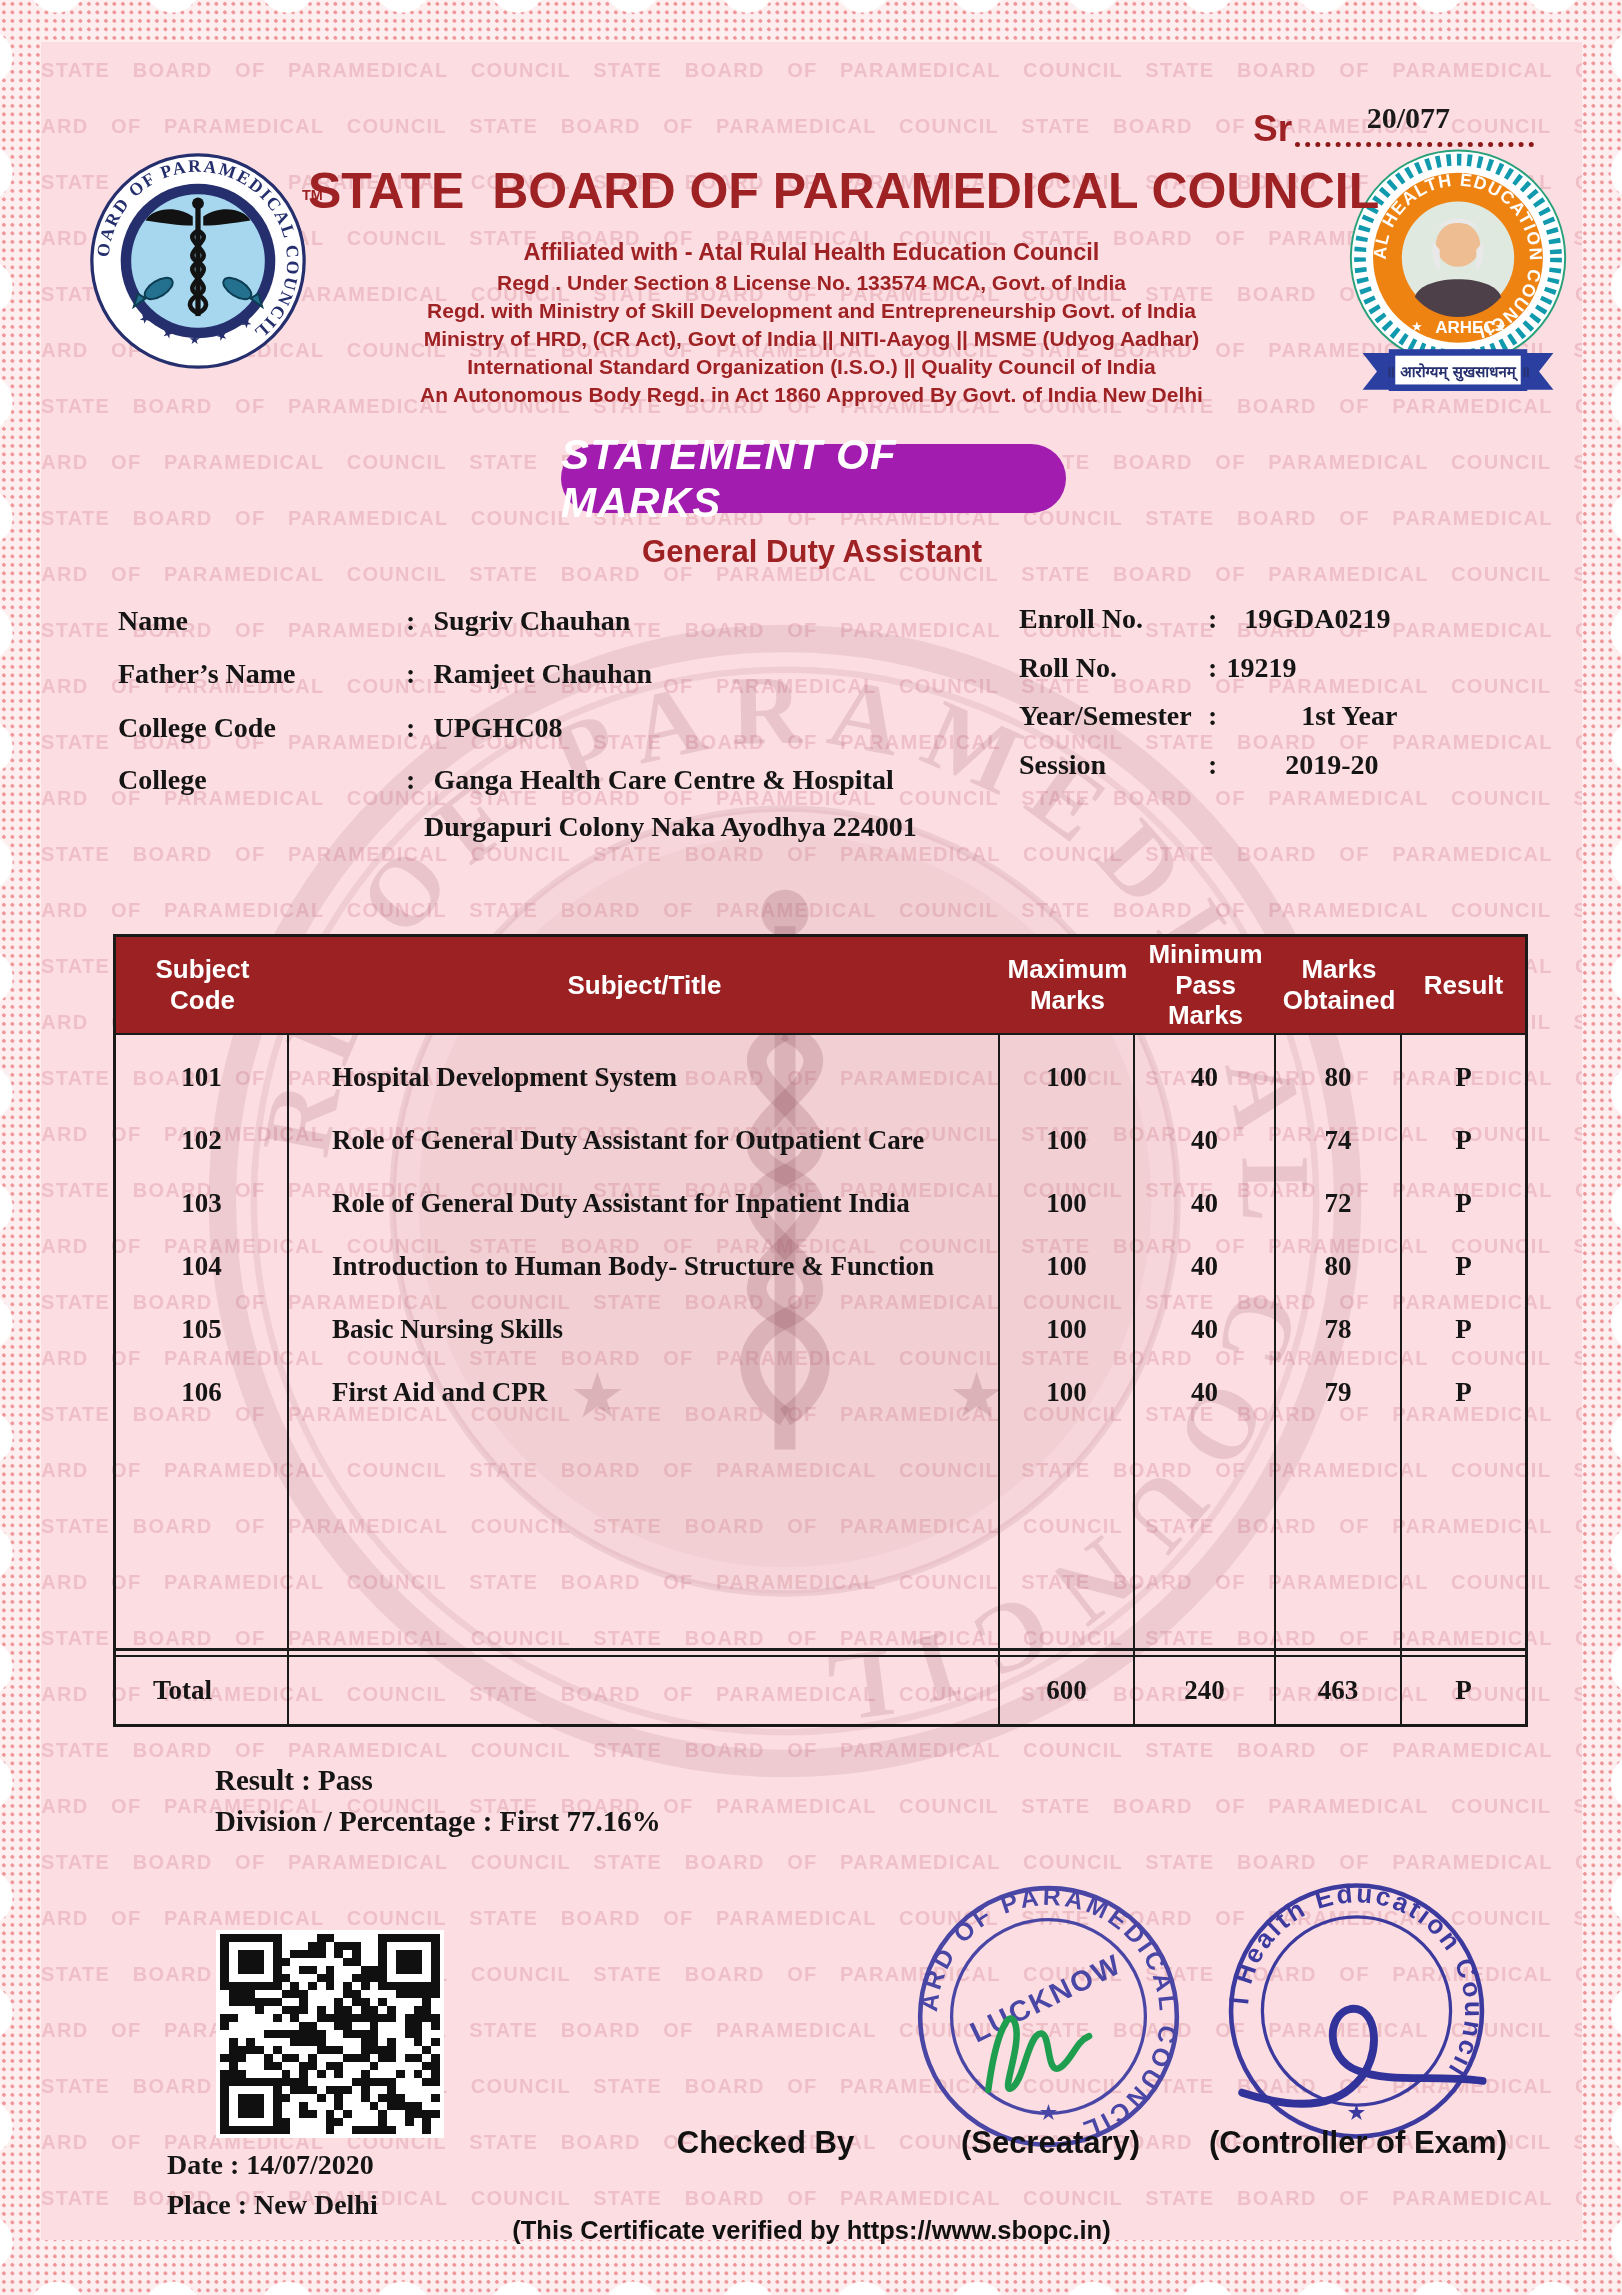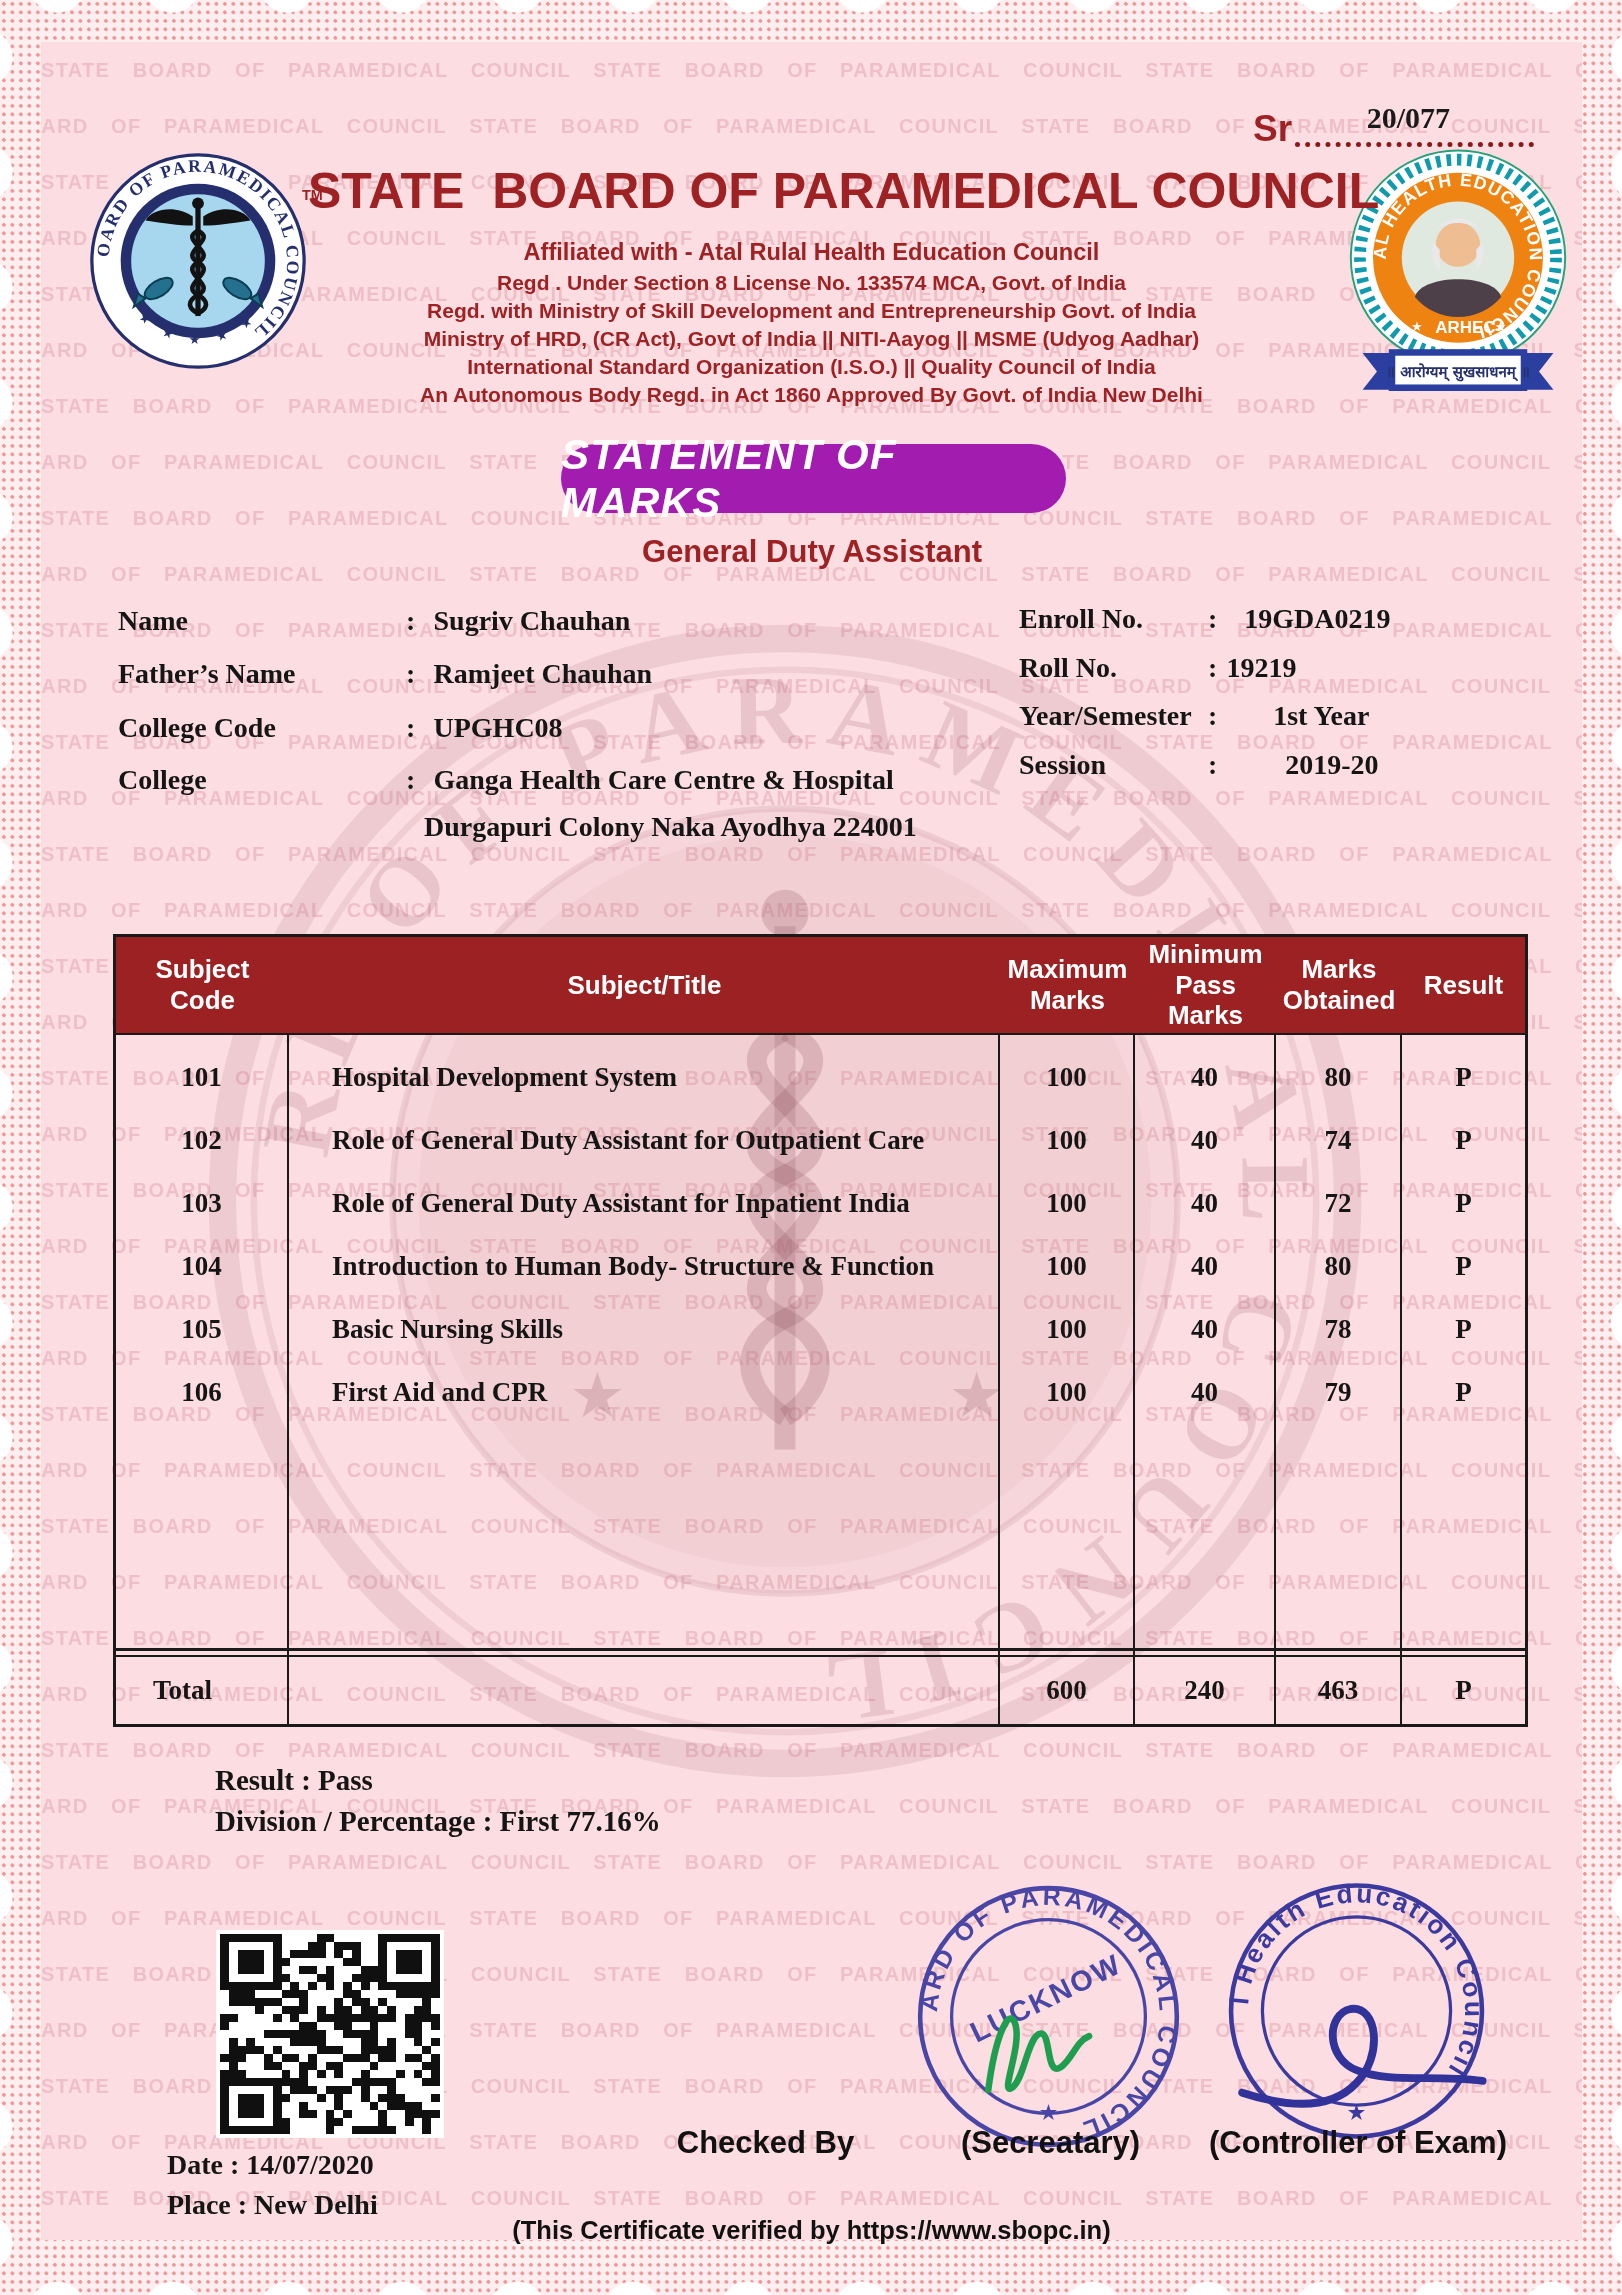--- a/index.html
+++ b/index.html
@@ -291,21 +291,21 @@
     <span class="val" style="margin-left:27px;">19GDA0219</span>
   </div>
   <div class="z detail-row dr" style="top:652px;">
     <span class="lab">Roll No.</span>
     <span class="col">:</span>
     <span class="val" style="margin-left:9.2px;">19219</span>
   </div>
   <div class="z detail-row dr" style="top:700px;">
     <span class="lab">Year/Semester</span>
     <span class="col">:</span>
-    <span class="val" style="margin-left:56px;">1st Year</span>
+    <span class="val" style="margin-left:84px;">1st Year</span>
   </div>
   <div class="z detail-row dr" style="top:749px;">
     <span class="lab">Session</span>
     <span class="col">:</span>
     <span class="val" style="margin-left:68px;">2019-20</span>
   </div>
 
   <div class="z marks-table">
 
     <div class="th">

